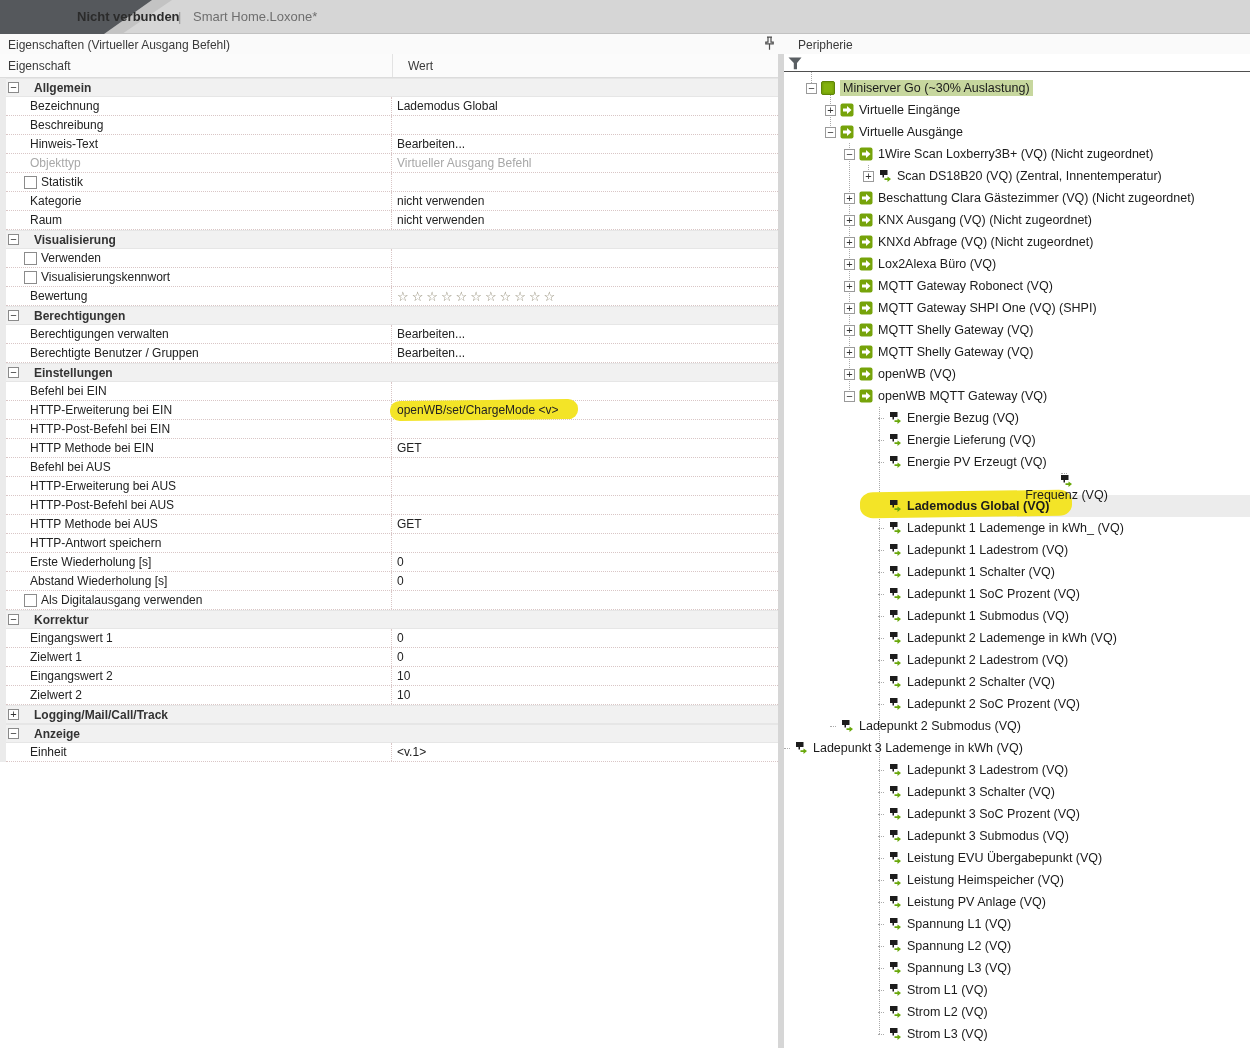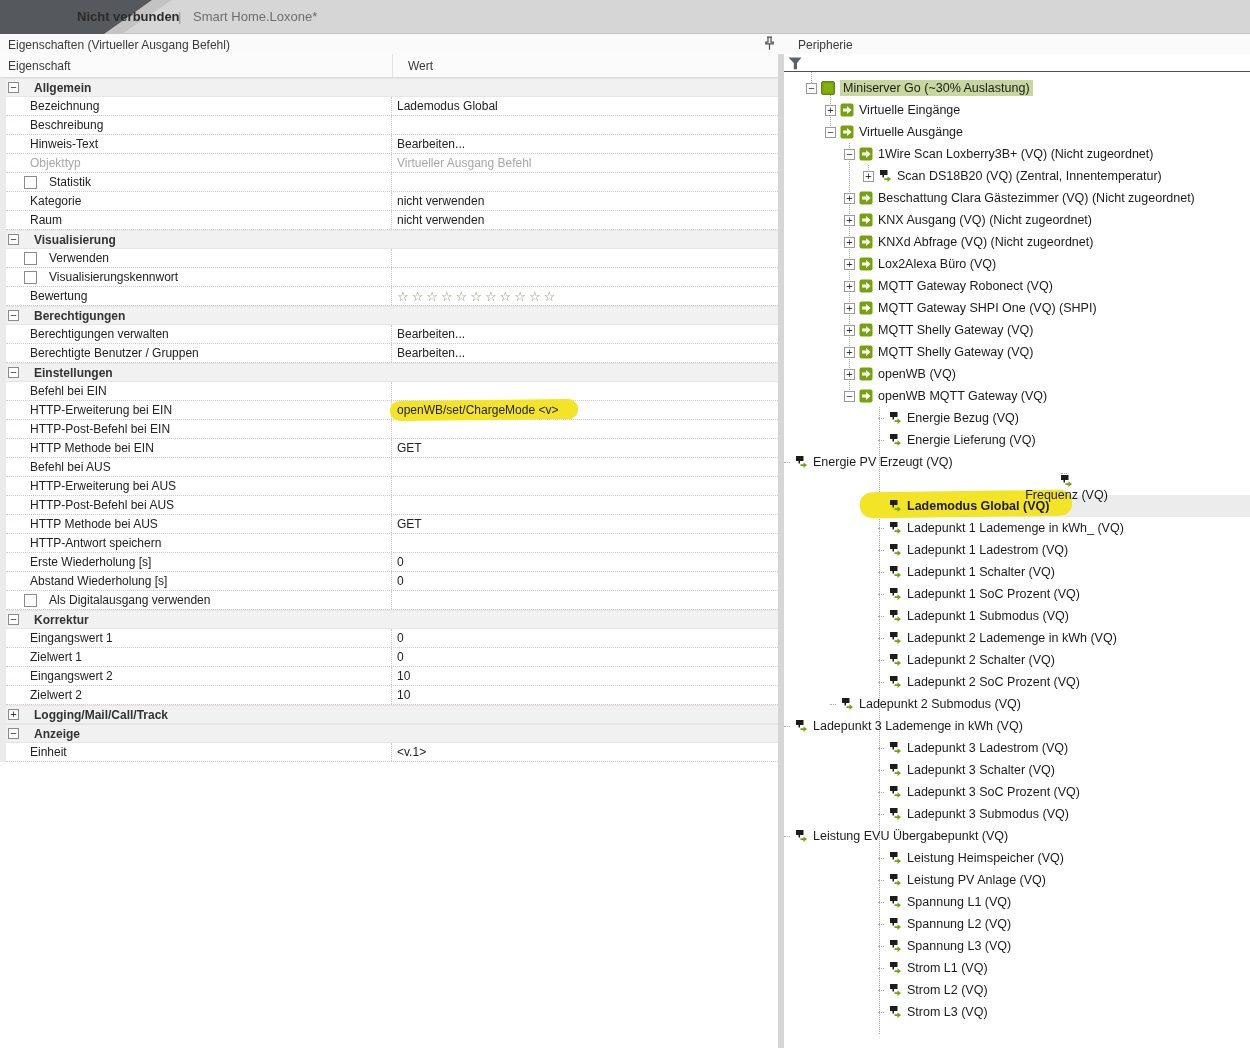--- a/index.html
+++ b/index.html
@@ -34,21 +34,21 @@
   #prop-rows{position:relative;border-left:6px solid #ebebeb;}
   .prow{position:relative;height:19px;display:flex;align-items:center;font-size:12px;color:#222;}
   .prow.item{border-bottom:1px dotted #d9c6c6;}
   .prow.group{background:#f1f1f1;border-top:1px solid #e6e6e6;border-bottom:1px solid #e6e6e6;}
   .prow .expander{width:11px;height:11px;border:1px solid #8a8a8a;background:#fff;margin-left:2px;
        font-size:11px;line-height:8px;text-align:center;color:#333;flex:0 0 auto;}
   .prow .glabel{font-weight:bold;color:#333;margin-left:15px;}
   .pleft{position:relative;width:386px;height:100%;display:flex;align-items:center;
        border-right:1px dotted #d9c6c6;flex:0 0 auto;}
   .plabel{margin-left:24px;white-space:nowrap;}
-  .pleft.cb .plabel{margin-left:12px;}
+  .pleft.cb .plabel{margin-left:4px;}
   .cbx{width:13px;height:13px;border:1px solid #8b8b8b;background:#fff;margin-left:18px;flex:0 0 auto;}
   .pright{position:relative;flex:1;height:100%;display:flex;align-items:center;padding-left:5px;}
   .pvalue{position:relative;z-index:2;white-space:nowrap;}
   .prow.disabled .plabel,.prow.disabled .pvalue{color:#a8a8a8;}
   .stars{font-size:13px;letter-spacing:3px;color:#8f8872;}
   .prop-marker{position:absolute;left:384px;top:322px;width:188px;height:20px;background:#f3e427;
        border-radius:10px/9px;transform:rotate(-0.6deg);z-index:1;}
 
   
   .gap{position:absolute;left:778px;top:54px;width:6px;height:994px;background:#d6d6d6;}
@@ -499,122 +499,130 @@
           <span class="tlabel">Energie Bezug (VQ)</span>
         </div>
         <div class="trow" style="padding-left: 94px;">
           <span class="tstub"></span>
           <svg class="ticon" viewBox="0 0 14 14">
             <path d="M2 1 L9.5 1 L9.5 6 L6 6 L6 8.5 L4.5 8.5 L4.5 6 L2 6 Z" fill="#1c1c1c"></path>
             <path d="M6.5 9.2 L9.5 9.2 L9.5 7.4 L13 10.1 L9.5 12.9 L9.5 11 L6.5 11 Z" fill="#69a80b"></path>
           </svg>
           <span class="tlabel">Energie Lieferung (VQ)</span>
         </div>
+        <div class="trow" style="padding-left: 94px;">
+          <span class="tstub"></span>
+          <svg class="ticon" viewBox="0 0 14 14">
+            <path d="M2 1 L9.5 1 L9.5 6 L6 6 L6 8.5 L4.5 8.5 L4.5 6 L2 6 Z" fill="#1c1c1c"></path>
+            <path d="M6.5 9.2 L9.5 9.2 L9.5 7.4 L13 10.1 L9.5 12.9 L9.5 11 L6.5 11 Z" fill="#69a80b"></path>
+          </svg>
+          <span class="tlabel">Energie PV Erzeugt (VQ)</span>
+        </div>
+        <div class="trow" style="padding-left: 94px; flex-direction: column;">
+          <span class="tstub"></span>
+          <svg class="ticon" viewBox="0 0 14 14">
+            <path d="M2 1 L9.5 1 L9.5 6 L6 6 L6 8.5 L4.5 8.5 L4.5 6 L2 6 Z" fill="#1c1c1c"></path>
+            <path d="M6.5 9.2 L9.5 9.2 L9.5 7.4 L13 10.1 L9.5 12.9 L9.5 11 L6.5 11 Z" fill="#69a80b"></path>
+          </svg>
+          <span class="tlabel">Frequenz (VQ)</span>
+        </div>
+        <div class="trow sel" style="padding-left: 94px;">
+          <span class="tstub"></span>
+          <svg class="ticon" viewBox="0 0 14 14">
+            <path d="M2 1 L9.5 1 L9.5 6 L6 6 L6 8.5 L4.5 8.5 L4.5 6 L2 6 Z" fill="#1c1c1c"></path>
+            <path d="M6.5 9.2 L9.5 9.2 L9.5 7.4 L13 10.1 L9.5 12.9 L9.5 11 L6.5 11 Z" fill="#69a80b"></path>
+          </svg>
+          <span class="tlabel">Lademodus Global (VQ)</span>
+        </div>
+        <div class="trow" style="padding-left: 94px;">
+          <span class="tstub"></span>
+          <svg class="ticon" viewBox="0 0 14 14">
+            <path d="M2 1 L9.5 1 L9.5 6 L6 6 L6 8.5 L4.5 8.5 L4.5 6 L2 6 Z" fill="#1c1c1c"></path>
+            <path d="M6.5 9.2 L9.5 9.2 L9.5 7.4 L13 10.1 L9.5 12.9 L9.5 11 L6.5 11 Z" fill="#69a80b"></path>
+          </svg>
+          <span class="tlabel">Ladepunkt 1 Lademenge in kWh_ (VQ)</span>
+        </div>
+        <div class="trow" style="padding-left: 94px;">
+          <span class="tstub"></span>
+          <svg class="ticon" viewBox="0 0 14 14">
+            <path d="M2 1 L9.5 1 L9.5 6 L6 6 L6 8.5 L4.5 8.5 L4.5 6 L2 6 Z" fill="#1c1c1c"></path>
+            <path d="M6.5 9.2 L9.5 9.2 L9.5 7.4 L13 10.1 L9.5 12.9 L9.5 11 L6.5 11 Z" fill="#69a80b"></path>
+          </svg>
+          <span class="tlabel">Ladepunkt 1 Ladestrom (VQ)</span>
+        </div>
+        <div class="trow" style="padding-left: 94px;">
+          <span class="tstub"></span>
+          <svg class="ticon" viewBox="0 0 14 14">
+            <path d="M2 1 L9.5 1 L9.5 6 L6 6 L6 8.5 L4.5 8.5 L4.5 6 L2 6 Z" fill="#1c1c1c"></path>
+            <path d="M6.5 9.2 L9.5 9.2 L9.5 7.4 L13 10.1 L9.5 12.9 L9.5 11 L6.5 11 Z" fill="#69a80b"></path>
+          </svg>
+          <span class="tlabel">Ladepunkt 1 Schalter (VQ)</span>
+        </div>
+        <div class="trow" style="padding-left: 94px;">
+          <span class="tstub"></span>
+          <svg class="ticon" viewBox="0 0 14 14">
+            <path d="M2 1 L9.5 1 L9.5 6 L6 6 L6 8.5 L4.5 8.5 L4.5 6 L2 6 Z" fill="#1c1c1c"></path>
+            <path d="M6.5 9.2 L9.5 9.2 L9.5 7.4 L13 10.1 L9.5 12.9 L9.5 11 L6.5 11 Z" fill="#69a80b"></path>
+          </svg>
+          <span class="tlabel">Ladepunkt 1 SoC Prozent (VQ)</span>
+        </div>
+        <div class="trow" style="padding-left: 94px;">
+          <span class="tstub"></span>
+          <svg class="ticon" viewBox="0 0 14 14">
+            <path d="M2 1 L9.5 1 L9.5 6 L6 6 L6 8.5 L4.5 8.5 L4.5 6 L2 6 Z" fill="#1c1c1c"></path>
+            <path d="M6.5 9.2 L9.5 9.2 L9.5 7.4 L13 10.1 L9.5 12.9 L9.5 11 L6.5 11 Z" fill="#69a80b"></path>
+          </svg>
+          <span class="tlabel">Ladepunkt 1 Submodus (VQ)</span>
+        </div>
+        <div class="trow" style="padding-left: 94px;">
+          <span class="tstub"></span>
+          <svg class="ticon" viewBox="0 0 14 14">
+            <path d="M2 1 L9.5 1 L9.5 6 L6 6 L6 8.5 L4.5 8.5 L4.5 6 L2 6 Z" fill="#1c1c1c"></path>
+            <path d="M6.5 9.2 L9.5 9.2 L9.5 7.4 L13 10.1 L9.5 12.9 L9.5 11 L6.5 11 Z" fill="#69a80b"></path>
+          </svg>
+          <span class="tlabel">Ladepunkt 2 Lademenge in kWh (VQ)</span>
+        </div>
+        <div class="trow" style="padding-left: 94px;">
+          <span class="tstub"></span>
+          <svg class="ticon" viewBox="0 0 14 14">
+            <path d="M2 1 L9.5 1 L9.5 6 L6 6 L6 8.5 L4.5 8.5 L4.5 6 L2 6 Z" fill="#1c1c1c"></path>
+            <path d="M6.5 9.2 L9.5 9.2 L9.5 7.4 L13 10.1 L9.5 12.9 L9.5 11 L6.5 11 Z" fill="#69a80b"></path>
+          </svg>
+          <span class="tlabel">Ladepunkt 2 Ladestrom (VQ)</span>
+        </div>
+        <div class="trow" style="padding-left: 94px;">
+          <span class="tstub"></span>
+          <svg class="ticon" viewBox="0 0 14 14">
+            <path d="M2 1 L9.5 1 L9.5 6 L6 6 L6 8.5 L4.5 8.5 L4.5 6 L2 6 Z" fill="#1c1c1c"></path>
+            <path d="M6.5 9.2 L9.5 9.2 L9.5 7.4 L13 10.1 L9.5 12.9 L9.5 11 L6.5 11 Z" fill="#69a80b"></path>
+          </svg>
+          <span class="tlabel">Ladepunkt 2 Schalter (VQ)</span>
+        </div>
+        <div class="trow" style="padding-left: 94px;">
+          <span class="tstub"></span>
+          <svg class="ticon" viewBox="0 0 14 14">
+            <path d="M2 1 L9.5 1 L9.5 6 L6 6 L6 8.5 L4.5 8.5 L4.5 6 L2 6 Z" fill="#1c1c1c"></path>
+            <path d="M6.5 9.2 L9.5 9.2 L9.5 7.4 L13 10.1 L9.5 12.9 L9.5 11 L6.5 11 Z" fill="#69a80b"></path>
+          </svg>
+          <span class="tlabel">Ladepunkt 2 SoC Prozent (VQ)</span>
+        </div>
+        <div class="trow" style="padding-left: 46px;">
+          <span class="tstub"></span>
+          <svg class="ticon" viewBox="0 0 14 14">
+            <path d="M2 1 L9.5 1 L9.5 6 L6 6 L6 8.5 L4.5 8.5 L4.5 6 L2 6 Z" fill="#1c1c1c"></path>
+            <path d="M6.5 9.2 L9.5 9.2 L9.5 7.4 L13 10.1 L9.5 12.9 L9.5 11 L6.5 11 Z" fill="#69a80b"></path>
+          </svg>
+          <span class="tlabel">Ladepunkt 2 Submodus (VQ)</span>
+        </div>
         <div class="trow" style="">
           <span class="tstub"></span>
           <svg class="ticon" viewBox="0 0 14 14">
             <path d="M2 1 L9.5 1 L9.5 6 L6 6 L6 8.5 L4.5 8.5 L4.5 6 L2 6 Z" fill="#1c1c1c"></path>
             <path d="M6.5 9.2 L9.5 9.2 L9.5 7.4 L13 10.1 L9.5 12.9 L9.5 11 L6.5 11 Z" fill="#69a80b"></path>
           </svg>
-          <span class="tlabel">Energie PV Erzeugt (VQ)</span>
-        </div>
-        <div class="trow" style="padding-left: 94px; flex-direction: column;">
-          <span class="tstub"></span>
-          <svg class="ticon" viewBox="0 0 14 14">
-            <path d="M2 1 L9.5 1 L9.5 6 L6 6 L6 8.5 L4.5 8.5 L4.5 6 L2 6 Z" fill="#1c1c1c"></path>
-            <path d="M6.5 9.2 L9.5 9.2 L9.5 7.4 L13 10.1 L9.5 12.9 L9.5 11 L6.5 11 Z" fill="#69a80b"></path>
-          </svg>
-          <span class="tlabel">Frequenz (VQ)</span>
-        </div>
-        <div class="trow sel" style="padding-left: 94px;">
-          <span class="tstub"></span>
-          <svg class="ticon" viewBox="0 0 14 14">
-            <path d="M2 1 L9.5 1 L9.5 6 L6 6 L6 8.5 L4.5 8.5 L4.5 6 L2 6 Z" fill="#1c1c1c"></path>
-            <path d="M6.5 9.2 L9.5 9.2 L9.5 7.4 L13 10.1 L9.5 12.9 L9.5 11 L6.5 11 Z" fill="#69a80b"></path>
-          </svg>
-          <span class="tlabel">Lademodus Global (VQ)</span>
-        </div>
-        <div class="trow" style="padding-left: 94px;">
-          <span class="tstub"></span>
-          <svg class="ticon" viewBox="0 0 14 14">
-            <path d="M2 1 L9.5 1 L9.5 6 L6 6 L6 8.5 L4.5 8.5 L4.5 6 L2 6 Z" fill="#1c1c1c"></path>
-            <path d="M6.5 9.2 L9.5 9.2 L9.5 7.4 L13 10.1 L9.5 12.9 L9.5 11 L6.5 11 Z" fill="#69a80b"></path>
-          </svg>
-          <span class="tlabel">Ladepunkt 1 Lademenge in kWh_ (VQ)</span>
-        </div>
-        <div class="trow" style="padding-left: 94px;">
-          <span class="tstub"></span>
-          <svg class="ticon" viewBox="0 0 14 14">
-            <path d="M2 1 L9.5 1 L9.5 6 L6 6 L6 8.5 L4.5 8.5 L4.5 6 L2 6 Z" fill="#1c1c1c"></path>
-            <path d="M6.5 9.2 L9.5 9.2 L9.5 7.4 L13 10.1 L9.5 12.9 L9.5 11 L6.5 11 Z" fill="#69a80b"></path>
-          </svg>
-          <span class="tlabel">Ladepunkt 1 Ladestrom (VQ)</span>
-        </div>
-        <div class="trow" style="padding-left: 94px;">
-          <span class="tstub"></span>
-          <svg class="ticon" viewBox="0 0 14 14">
-            <path d="M2 1 L9.5 1 L9.5 6 L6 6 L6 8.5 L4.5 8.5 L4.5 6 L2 6 Z" fill="#1c1c1c"></path>
-            <path d="M6.5 9.2 L9.5 9.2 L9.5 7.4 L13 10.1 L9.5 12.9 L9.5 11 L6.5 11 Z" fill="#69a80b"></path>
-          </svg>
-          <span class="tlabel">Ladepunkt 1 Schalter (VQ)</span>
-        </div>
-        <div class="trow" style="padding-left: 94px;">
-          <span class="tstub"></span>
-          <svg class="ticon" viewBox="0 0 14 14">
-            <path d="M2 1 L9.5 1 L9.5 6 L6 6 L6 8.5 L4.5 8.5 L4.5 6 L2 6 Z" fill="#1c1c1c"></path>
-            <path d="M6.5 9.2 L9.5 9.2 L9.5 7.4 L13 10.1 L9.5 12.9 L9.5 11 L6.5 11 Z" fill="#69a80b"></path>
-          </svg>
-          <span class="tlabel">Ladepunkt 1 SoC Prozent (VQ)</span>
-        </div>
-        <div class="trow" style="padding-left: 94px;">
-          <span class="tstub"></span>
-          <svg class="ticon" viewBox="0 0 14 14">
-            <path d="M2 1 L9.5 1 L9.5 6 L6 6 L6 8.5 L4.5 8.5 L4.5 6 L2 6 Z" fill="#1c1c1c"></path>
-            <path d="M6.5 9.2 L9.5 9.2 L9.5 7.4 L13 10.1 L9.5 12.9 L9.5 11 L6.5 11 Z" fill="#69a80b"></path>
-          </svg>
-          <span class="tlabel">Ladepunkt 1 Submodus (VQ)</span>
-        </div>
-        <div class="trow" style="padding-left: 94px;">
-          <span class="tstub"></span>
-          <svg class="ticon" viewBox="0 0 14 14">
-            <path d="M2 1 L9.5 1 L9.5 6 L6 6 L6 8.5 L4.5 8.5 L4.5 6 L2 6 Z" fill="#1c1c1c"></path>
-            <path d="M6.5 9.2 L9.5 9.2 L9.5 7.4 L13 10.1 L9.5 12.9 L9.5 11 L6.5 11 Z" fill="#69a80b"></path>
-          </svg>
-          <span class="tlabel">Ladepunkt 2 Lademenge in kWh (VQ)</span>
-        </div>
-        <div class="trow" style="padding-left: 94px;">
-          <span class="tstub"></span>
-          <svg class="ticon" viewBox="0 0 14 14">
-            <path d="M2 1 L9.5 1 L9.5 6 L6 6 L6 8.5 L4.5 8.5 L4.5 6 L2 6 Z" fill="#1c1c1c"></path>
-            <path d="M6.5 9.2 L9.5 9.2 L9.5 7.4 L13 10.1 L9.5 12.9 L9.5 11 L6.5 11 Z" fill="#69a80b"></path>
-          </svg>
-          <span class="tlabel">Ladepunkt 2 Schalter (VQ)</span>
-        </div>
-        <div class="trow" style="padding-left: 94px;">
-          <span class="tstub"></span>
-          <svg class="ticon" viewBox="0 0 14 14">
-            <path d="M2 1 L9.5 1 L9.5 6 L6 6 L6 8.5 L4.5 8.5 L4.5 6 L2 6 Z" fill="#1c1c1c"></path>
-            <path d="M6.5 9.2 L9.5 9.2 L9.5 7.4 L13 10.1 L9.5 12.9 L9.5 11 L6.5 11 Z" fill="#69a80b"></path>
-          </svg>
-          <span class="tlabel">Ladepunkt 2 SoC Prozent (VQ)</span>
-        </div>
-        <div class="trow" style="padding-left: 46px;">
-          <span class="tstub"></span>
-          <svg class="ticon" viewBox="0 0 14 14">
-            <path d="M2 1 L9.5 1 L9.5 6 L6 6 L6 8.5 L4.5 8.5 L4.5 6 L2 6 Z" fill="#1c1c1c"></path>
-            <path d="M6.5 9.2 L9.5 9.2 L9.5 7.4 L13 10.1 L9.5 12.9 L9.5 11 L6.5 11 Z" fill="#69a80b"></path>
-          </svg>
-          <span class="tlabel">Ladepunkt 2 Submodus (VQ)</span>
-        </div>
-        <div class="trow" style="">
-          <span class="tstub"></span>
-          <svg class="ticon" viewBox="0 0 14 14">
-            <path d="M2 1 L9.5 1 L9.5 6 L6 6 L6 8.5 L4.5 8.5 L4.5 6 L2 6 Z" fill="#1c1c1c"></path>
-            <path d="M6.5 9.2 L9.5 9.2 L9.5 7.4 L13 10.1 L9.5 12.9 L9.5 11 L6.5 11 Z" fill="#69a80b"></path>
-          </svg>
           <span class="tlabel">Ladepunkt 3 Lademenge in kWh (VQ)</span>
         </div>
         <div class="trow" style="padding-left: 94px;">
           <span class="tstub"></span>
           <svg class="ticon" viewBox="0 0 14 14">
             <path d="M2 1 L9.5 1 L9.5 6 L6 6 L6 8.5 L4.5 8.5 L4.5 6 L2 6 Z" fill="#1c1c1c"></path>
             <path d="M6.5 9.2 L9.5 9.2 L9.5 7.4 L13 10.1 L9.5 12.9 L9.5 11 L6.5 11 Z" fill="#69a80b"></path>
           </svg>
           <span class="tlabel">Ladepunkt 3 Ladestrom (VQ)</span>
         </div>
@@ -635,21 +643,21 @@
           <span class="tlabel">Ladepunkt 3 SoC Prozent (VQ)</span>
         </div>
         <div class="trow" style="padding-left: 94px; text-align: right;">
           <span class="tstub"></span>
           <svg class="ticon" viewBox="0 0 14 14">
             <path d="M2 1 L9.5 1 L9.5 6 L6 6 L6 8.5 L4.5 8.5 L4.5 6 L2 6 Z" fill="#1c1c1c"></path>
             <path d="M6.5 9.2 L9.5 9.2 L9.5 7.4 L13 10.1 L9.5 12.9 L9.5 11 L6.5 11 Z" fill="#69a80b"></path>
           </svg>
           <span class="tlabel">Ladepunkt 3 Submodus (VQ)</span>
         </div>
-        <div class="trow" style="">
+        <div class="trow" style="padding-left: 94px;">
           <span class="tstub"></span>
           <svg class="ticon" viewBox="0 0 14 14">
             <path d="M2 1 L9.5 1 L9.5 6 L6 6 L6 8.5 L4.5 8.5 L4.5 6 L2 6 Z" fill="#1c1c1c"></path>
             <path d="M6.5 9.2 L9.5 9.2 L9.5 7.4 L13 10.1 L9.5 12.9 L9.5 11 L6.5 11 Z" fill="#69a80b"></path>
           </svg>
           <span class="tlabel">Leistung EVU Übergabepunkt (VQ)</span>
         </div>
         <div class="trow" style="padding-left: 94px; text-align: center;">
           <span class="tstub"></span>
           <svg class="ticon" viewBox="0 0 14 14">

